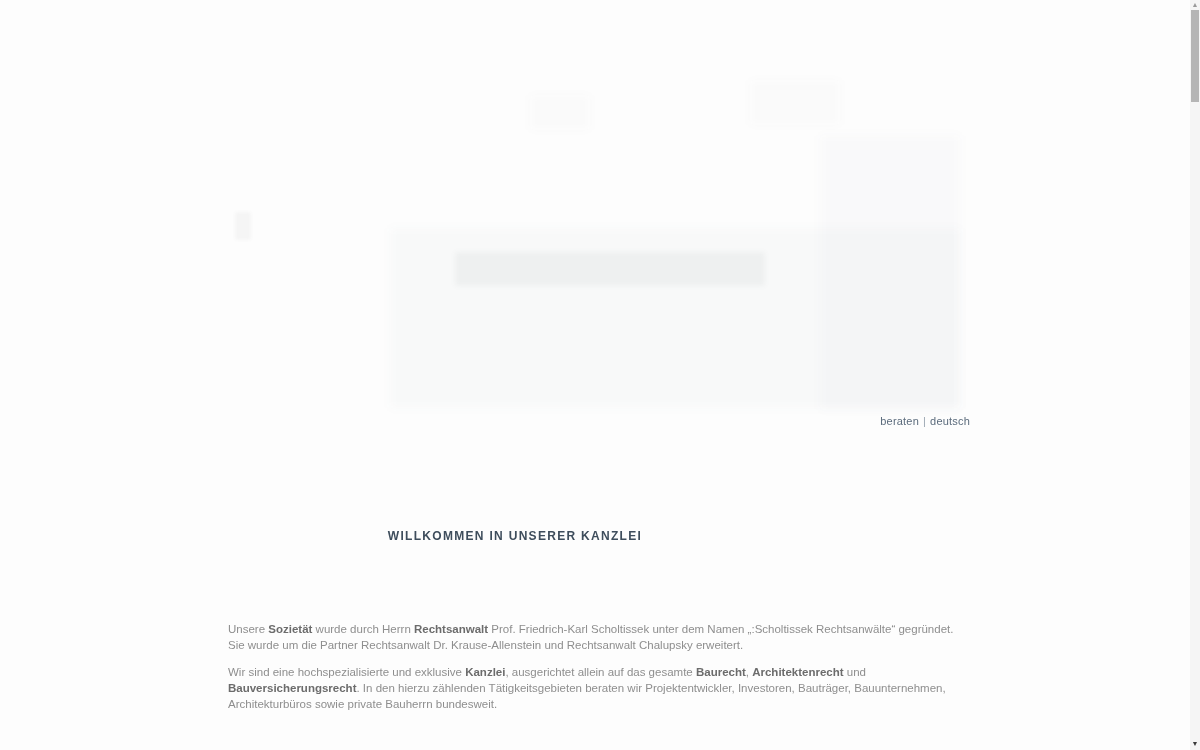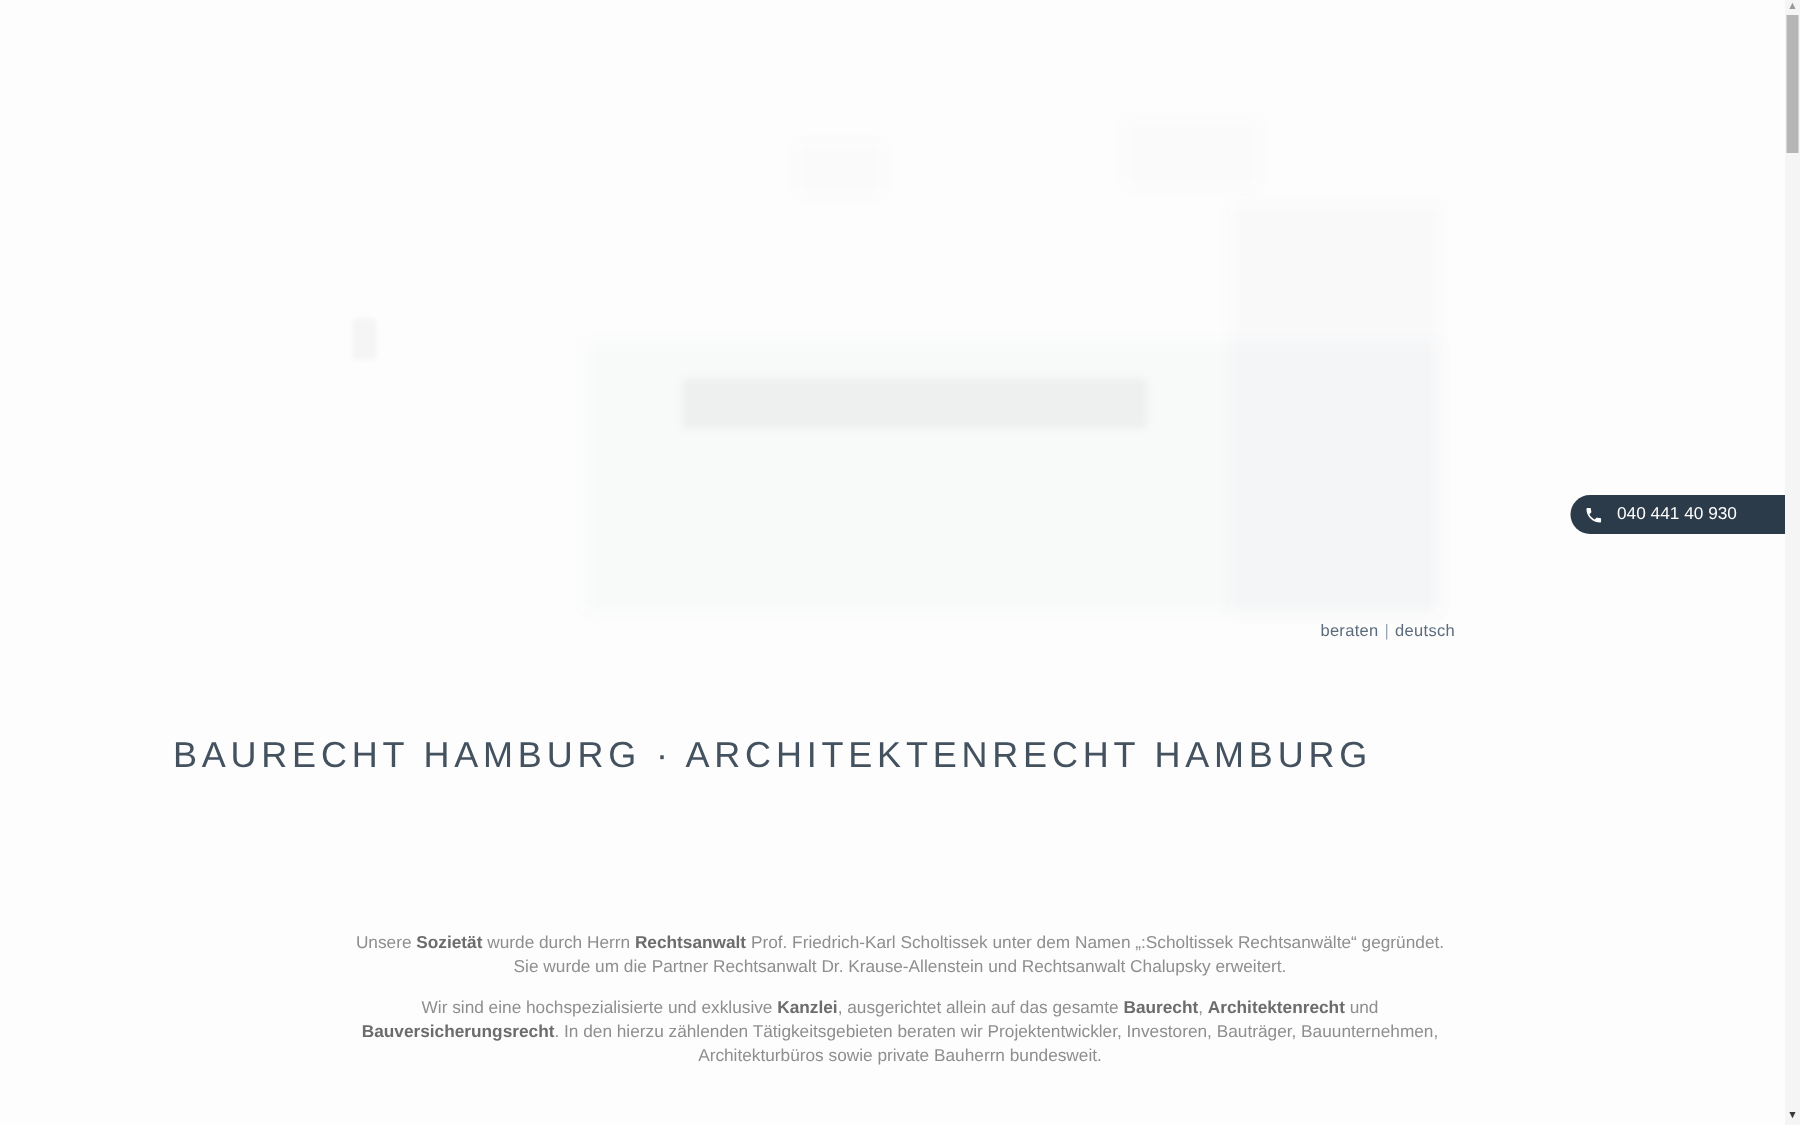--- a/index.html
+++ b/index.html
@@ -62,21 +62,20 @@
     position: absolute; top: 529px; left: 0; width: 1030px;
     text-align: center;
     font-size: 12px; font-weight: 700;
     letter-spacing: 1.3px;
     color: #3e4d5c;
   }
 
   
   .intro {
     position: absolute; top: 621px; left: 228px; width: 744px;
-    text-align: center;
     font-size: 11.5px; line-height: 16px;
     color: #8e8e8e;
   }
   .intro p { margin: 0 0 11px 0; }
   .intro b { color: #6c6c6c; font-weight: 700; }
 
   
   .scrollbar {
     position: absolute; right: 0; top: 0; width: 10px; height: 750px;
     background: #f5f5f5;
@@ -104,31 +103,23 @@
     <div class="ghost ghost-a"></div>
     <div class="ghost ghost-c"></div>
     <div class="ghost ghost-d"></div>
   </div>
 
   <div class="lang-bar">
     <a>beraten</a><span class="lang-sep">|</span><a>deutsch</a>
   </div>
 
   <div class="contact-stack">
-    <button class="contact-btn">
-      <span class="ico">
-        <svg viewBox="0 0 24 24">
-            <path d="M6.62 10.79c1.44 2.83 3.76 5.14 6.59 6.59l2.2-2.2c.27-.27.67-.36 1.02-.24 1.12.37 2.33.57 3.57.57.55 0 1 .45 1 1V20c0 .55-.45 1-1 1-9.39 0-17-7.61-17-17 0-.55.45-1 1-1h3.5c.55 0 1 .45 1 1 0 1.25.2 2.45.57 3.57.11.35.03.74-.25 1.02l-2.2 2.2z"></path>
-          </svg>
-      </span>
-      <span>040 441 40 930</span>
-    </button>
   </div>
 
-  <h1 class="title">BAURECHT HAMBURG · ARCHITEKTENRECHT HAMBURG</h1>
+  <h2 class="subtitle">WILLKOMMEN IN UNSERER KANZLEI</h2>
 
   <div class="intro">
     <p><span>Unsere </span><b>Sozietät</b><span> wurde durch Herrn </span><b>Rechtsanwalt</b><span> Prof. Friedrich-Karl Scholtissek unter dem Namen „:Scholtissek Rechtsanwälte“ gegründet. Sie wurde um die Partner Rechtsanwalt Dr. Krause-Allenstein und Rechtsanwalt Chalupsky erweitert.</span></p>
     <p><span>Wir sind eine hochspezialisierte und exklusive </span><b>Kanzlei</b><span>, ausgerichtet allein auf das gesamte </span><b>Baurecht</b><span>, </span><b>Architektenrecht</b><span> und </span><b>Bauversicherungsrecht</b><span>. In den hierzu zählenden Tätigkeitsgebieten beraten wir Projektentwickler, Investoren, Bauträger, Bauunternehmen, Architekturbüros sowie private Bauherrn bundesweit.</span></p>
 
   </div>
 
   <div class="scrollbar">
     <div class="scroll-arrow up">▲</div>
     <div class="scroll-thumb"></div>

